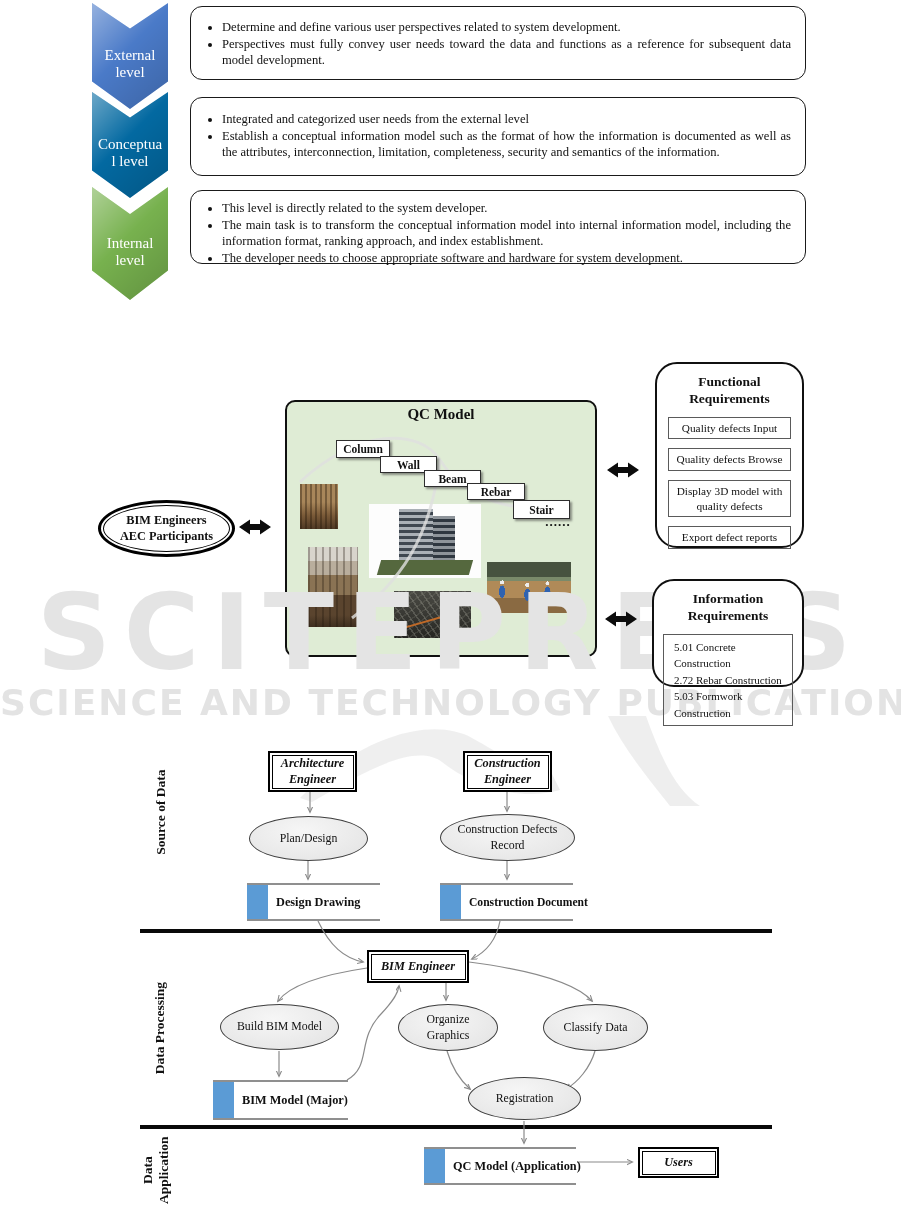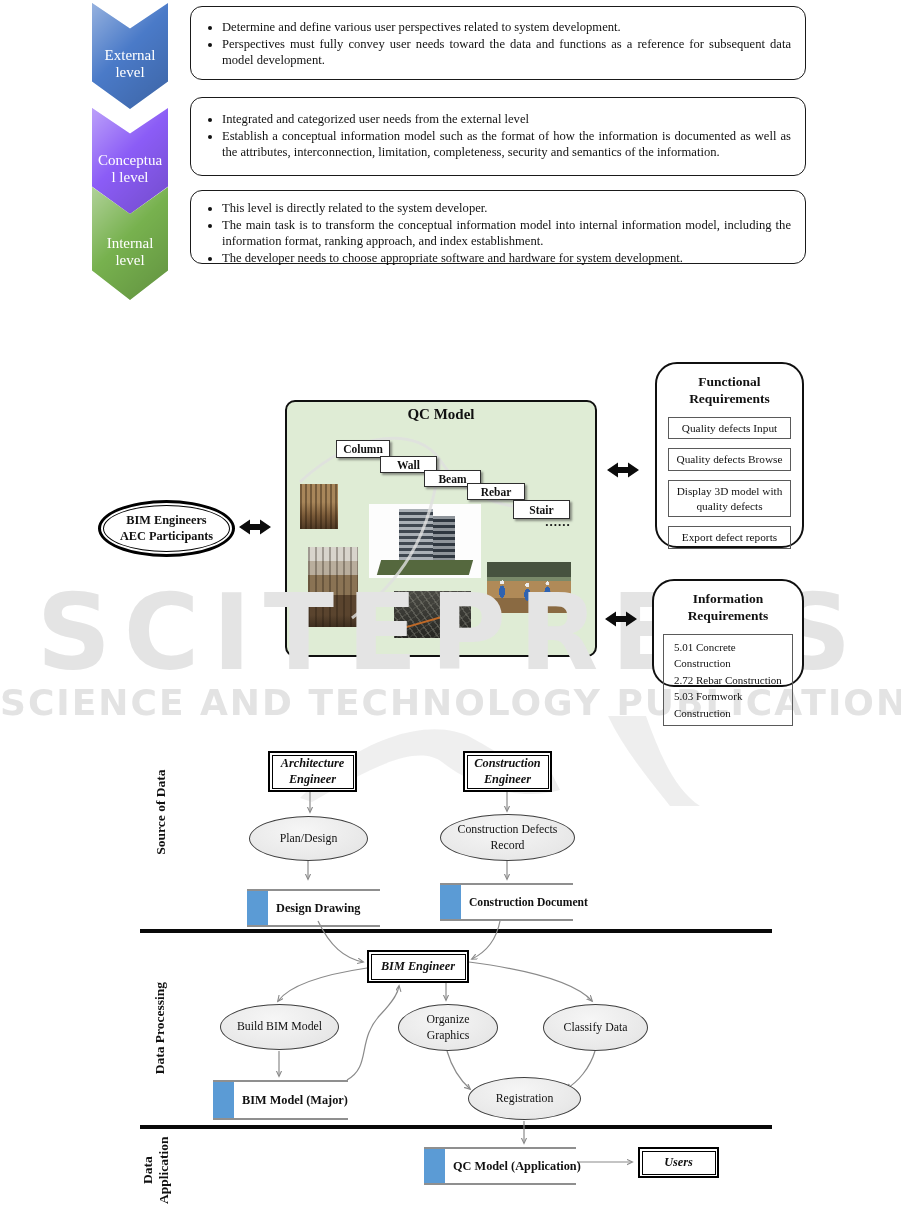--- a/index.html
+++ b/index.html
@@ -127,21 +127,21 @@
     <span>External</span>
     <span>level</span>
   </div>
   <div class="lvlbox" style="top:6px;height:74px;padding-top:8px;">
     <ul>
       <li>Determine and define various user perspectives related to system development.</li>
       <li>Perspectives must fully convey user needs toward the data and functions as a reference for subsequent data model development.</li>
     </ul>
   </div>
 
-  <div class="chevron" style="top:108px;height:106px;background:#8b5cf6;font-family:Liberation Serif, serif;">
+  <div class="chevron" style="top:92px;height:106px;background:#0369a1;font-family:Liberation Serif, serif;">
     <i class="sheen"></i>
     <span>Conceptua</span>
     <span>l level</span>
   </div>
   <div class="lvlbox" style="top:97px;height:79px;padding-top:9px;">
     <ul>
       <li>Integrated and categorized user needs from the external level</li>
       <li>Establish a conceptual information model such as the format of how the information is documented as well as the attributes, interconnection, limitation, completeness, security and semantics of the information.</li>
     </ul>
   </div>
@@ -282,21 +282,21 @@
     <span>Construction Engineer</span>
     </div>
 
   <div class="enode" style="left:249px;top:816px;width:119px;height:45px;">
     <span>Plan/Design</span>
     </div>
   <div class="enode" style="left:440px;top:814px;width:135px;height:47px;">
     <span>Construction Defects Record</span>
     </div>
 
-  <div class="store" style="left:247px;top:883px;width:133px;height:38px;margin-top:6px;">
+  <div class="store" style="left:247px;top:883px;width:133px;height:38px;">
     <i class="ln t"></i>
     <i class="ln b"></i>
     <i class="tab"></i>
     <span class="slabel">Design Drawing</span>
   </div>
   <div class="store" style="left:440px;top:883px;width:133px;height:38px;">
     <i class="ln t"></i>
     <i class="ln b"></i>
     <i class="tab"></i>
     <span class="slabel" style="font-size:11.6px;">Construction Document</span>

